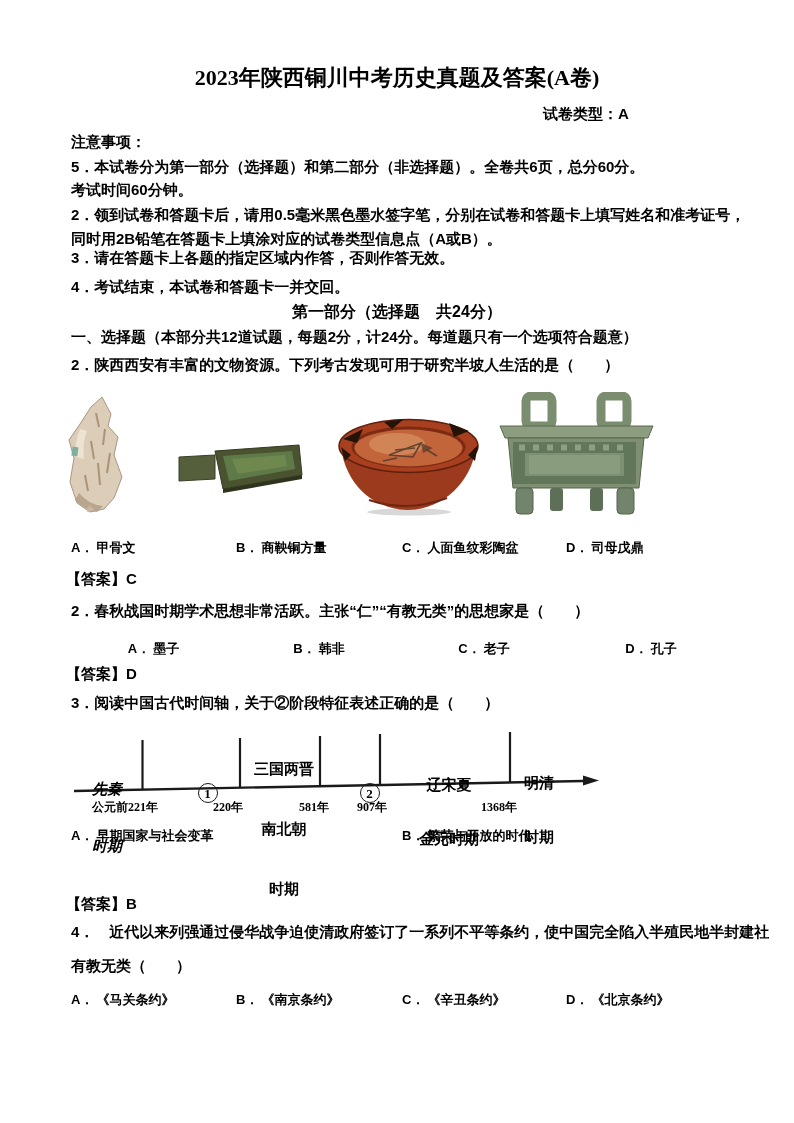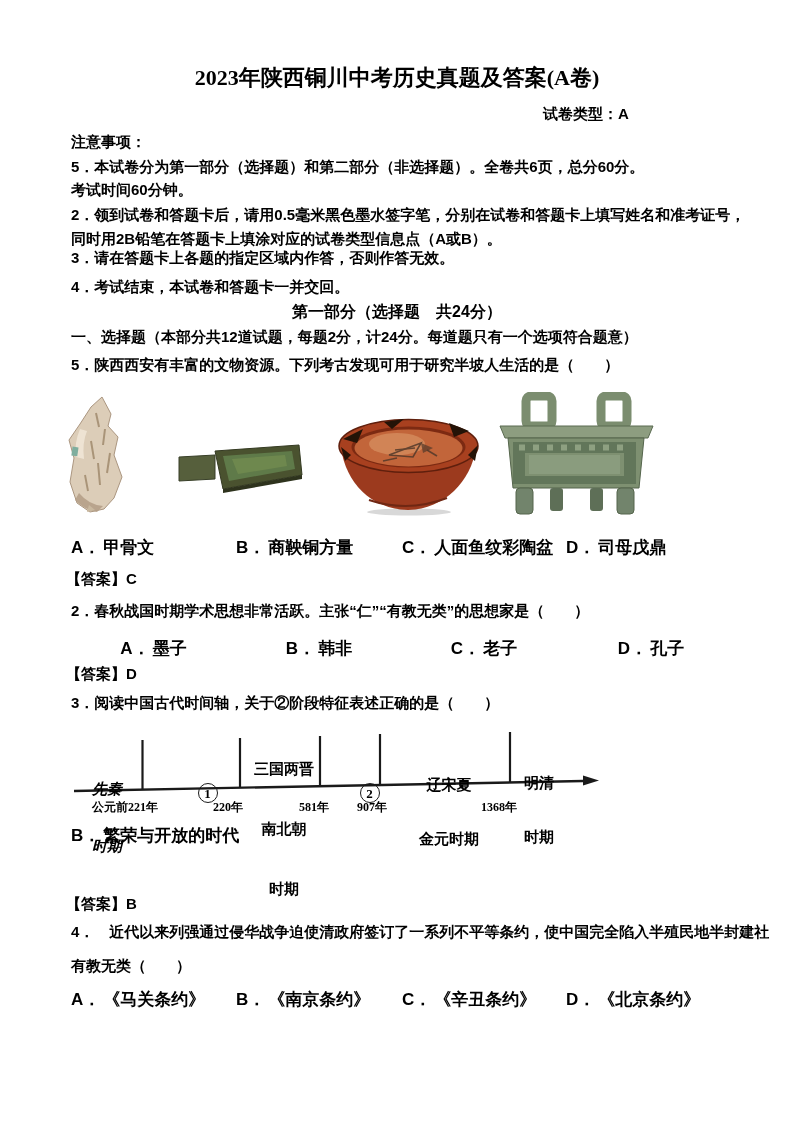--- a/index.html
+++ b/index.html
@@ -2,21 +2,21 @@
 <html><head>
 <meta charset="utf-8">
 <style>
   html,body{margin:0;padding:0;background:#fff;}
   .page{position:relative;width:794px;height:1123px;background:#ffffff;overflow:hidden;
         font-family:"Liberation Sans",sans-serif;color:#000;}
   .b{position:absolute;font-weight:bold;font-size:15px;line-height:20px;white-space:pre;}
   .center{left:0;width:794px;text-align:center;}
   .title{font-family:"Liberation Serif",serif;font-size:22px;line-height:28px;}
   .h16{font-size:16px;}
-  .row{position:absolute;display:grid;width:665px;font-weight:bold;font-size:17px;line-height:20px;}
+  .row{position:absolute;display:grid;width:665px;font-weight:bold;font-size:13px;line-height:20px;}
   .g4{grid-template-columns:165px 166px 164px 1fr;}
   .g2{grid-template-columns:331px 1fr;}
   .opt span{white-space:pre;}
   .optlab{margin-right:3px;}
   .fig{position:absolute;}
   .tl{position:absolute;left:71px;top:713px;width:556px;height:106px;}
   .tl-label{position:absolute;text-align:center;font-weight:bold;font-size:15px;line-height:19px;
             font-family:"Liberation Serif",serif;white-space:pre;}
   .tl-date{position:absolute;top:84px;font-weight:bold;font-size:12px;line-height:20px;
            font-family:"Liberation Serif",serif;white-space:pre;}
@@ -37,21 +37,21 @@
   <div class="b" style="left:71px;top:157px;">5．本试卷分为第一部分（选择题）和第二部分（非选择题）。全卷共6页，总分60分。</div>
   <div class="b" style="left:71px;top:180px;">考试时间60分钟。</div>
   <div class="b" style="left:71px;top:205px;">2．领到试卷和答题卡后，请用0.5毫米黑色墨水签字笔，分别在试卷和答题卡上填写姓名和准考证号，</div>
   <div class="b" style="left:71px;top:229px;">同时用2B铅笔在答题卡上填涂对应的试卷类型信息点（A或B）。</div>
   <div class="b" style="left:71px;top:248px;">3．请在答题卡上各题的指定区域内作答，否则作答无效。</div>
   <div class="b" style="left:71px;top:277px;">4．考试结束，本试卷和答题卡一并交回。</div>
 
   <div class="b center h16" style="top:302px;">第一部分（选择题　共24分）</div>
   <div class="b" style="left:71px;top:327px;">一、选择题（本部分共12道试题，每题2分，计24分。每道题只有一个选项符合题意）</div>
 
-  <div class="b" style="left:71px;top:355px;">5．陕西西安有丰富的文物资源。下列考古发现可用于研究半坡人生活的是（　　）</div>
+  <div class="b" style="left:71px;top:355px;">2．陕西西安有丰富的文物资源。下列考古发现可用于研究半坡人生活的是（　　）</div>
 
   <svg class="fig" style="left:65px;top:395px;" width="72" height="120" viewBox="0 0 72 120">
     <path d="M37 2 L46 19 L43 31 L53 42 L49 60 L57 82 L49 103 L39 114 L25 117 L12 108 L5 87 L9 63 L4 45 L15 29 L26 12 Z" fill="#dccdb8" stroke="#ab9680" stroke-width="1"></path>
     <path d="M15 34 q-6 14 -4 28 l8 2 q-2 -16 3 -28 Z" fill="#efe6d6" opacity="0.9"></path>
     <g stroke="#9d8669" stroke-width="2" opacity="0.8" fill="none">
       <path d="M31 18 l3 14"></path>
         <path d="M40 34 l-2 16"></path>
         <path d="M26 46 l3 18"></path>
       <path d="M45 58 l-3 20"></path>
         <path d="M33 68 l2 22"></path>
@@ -175,20 +175,21 @@
       <div>时期</div>
     </div>
     <div class="tl-date" style="left:21px;">公元前221年</div>
     <div class="tl-date" style="left:142px;">220年</div>
     <div class="tl-date" style="left:228px;">581年</div>
     <div class="tl-date" style="left:286px;">907年</div>
     <div class="tl-date" style="left:410px;">1368年</div>
   </div>
 
   <div class="row g2" style="left:71px;top:826px;">
+    <div class="opt"><span class="optlab">A．</span><span>早期国家与社会变革</span></div>
     <div class="opt"><span class="optlab">B．</span><span>繁荣与开放的时代</span></div>
   </div>
   <div class="b" style="left:66px;top:894px;">【答案】B</div>
 
   <div class="b" style="left:71px;top:922px;">4．　近代以来列强通过侵华战争迫使清政府签订了一系列不平等条约，使中国完全陷入半殖民地半封建社</div>
   <div class="b" style="left:71px;top:956px;">有教无类（　　）</div>
   <div class="row g4" style="left:71px;top:990px;">
     <div class="opt"><span class="optlab">A．</span><span>《马关条约》</span></div>
     <div class="opt"><span class="optlab">B．</span><span>《南京条约》</span></div>
     <div class="opt"><span class="optlab">C．</span><span>《辛丑条约》</span></div>

